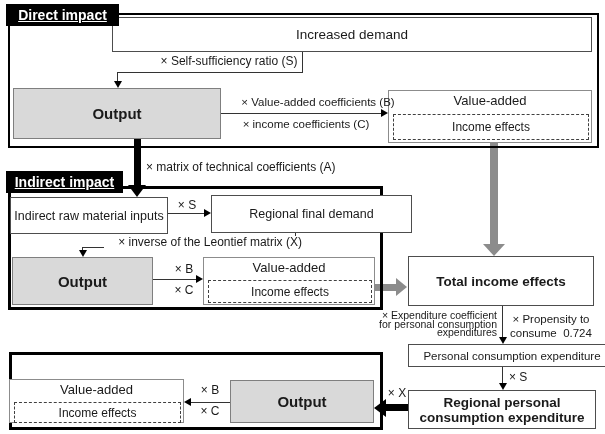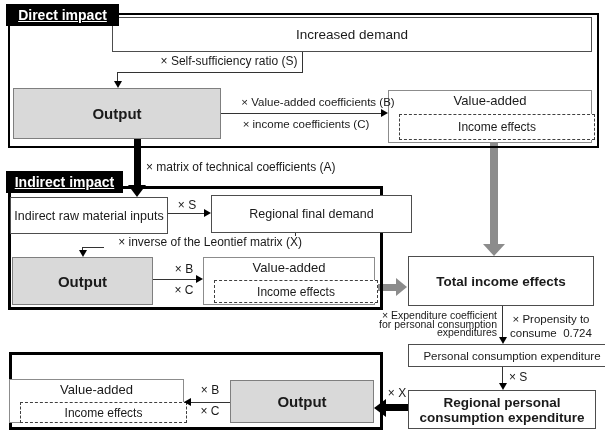--- a/index.html
+++ b/index.html
@@ -19,21 +19,21 @@
     justify-content:center;text-align:center;z-index:2;
   }
   .gray-box{
     background:#d9d9d9;border:1px solid #7f7f7f;font-weight:bold;font-size:15px;
     display:flex;align-items:center;justify-content:center;z-index:2;
   }
   .va-box{background:#fff;border:1px solid #8c8c8c;z-index:2;}
   .va-title{position:absolute;left:0;right:0;top:2px;text-align:center;font-size:13px;}
   .dashed-box{
     position:absolute;border:1.5px dashed #404040;display:flex;align-items:center;
-    justify-content:center;font-size:12px;background:#fff;margin-left:6px;
+    justify-content:center;font-size:12px;background:#fff;
   }
   .lbl{font-size:12px;white-space:nowrap;z-index:4;line-height:13px;}
   .line{background:#333;z-index:3;}
   .grayline{background:#8c8c8c;z-index:1;}
   .thick{background:#000;z-index:5;}
   .ah{width:0;height:0;z-index:3;}
   .ah-down{border-left:4px solid transparent;border-right:4px solid transparent;border-top:7px solid #000;}
   .ah-right{border-top:4px solid transparent;border-bottom:4px solid transparent;border-left:7px solid #000;}
   .ah-left{border-top:4px solid transparent;border-bottom:4px solid transparent;border-right:7px solid #000;}
   .ah-thick-down{border-left:9.5px solid transparent;border-right:9.5px solid transparent;border-top:12px solid #000;z-index:5;}

